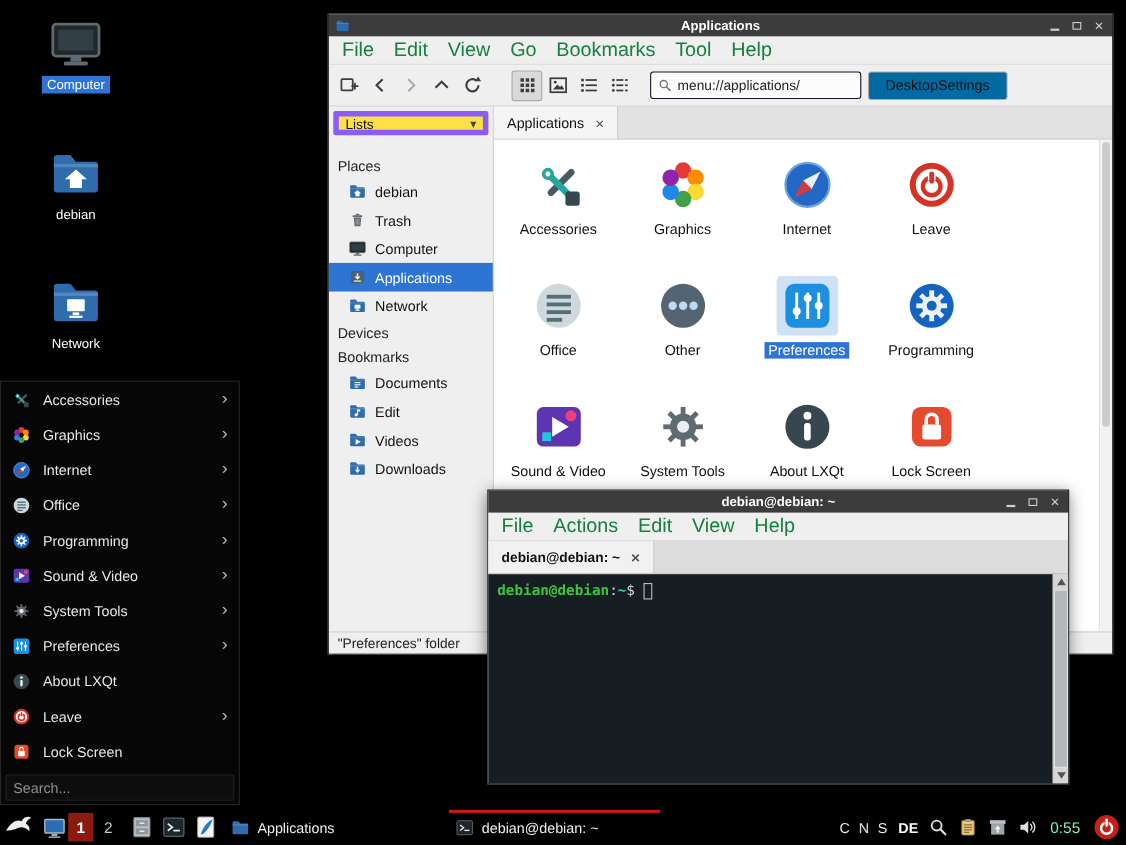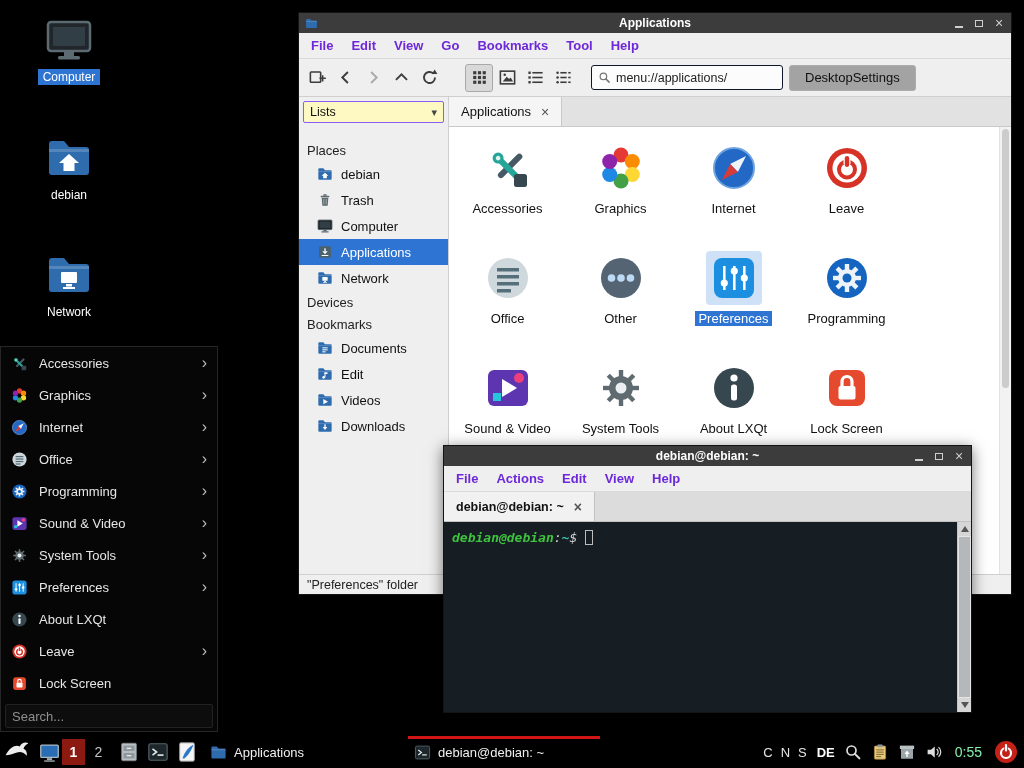--- a/index.html
+++ b/index.html
@@ -25,38 +25,38 @@
   .win { position:absolute; background:#efefef; border:1px solid #141414; box-shadow:0 3px 14px rgba(0,0,0,.55); }
   .titlebar { height:20px; background:#3c3c3c; position:relative; display:flex; align-items:center; }
   .titlebar .ti { width:13px; height:13px; margin-left:6px; }
   .t-title { position:absolute; left:0; right:0; text-align:center; color:#fff; font-size:12px; font-weight:bold; pointer-events:none; }
   .t-btns { position:absolute; right:2px; top:0; height:20px; display:flex; }
   .t-btn { width:20px; height:20px; display:flex; align-items:center; justify-content:center; }
   .g-min { display:block; width:8px; height:2px; background:#cfcfcf; margin-top:8px; }
   .g-max { display:block; width:8px; height:7px; border:1.5px solid #cfcfcf; }
   .g-close { color:#cfcfcf; font-size:14px; line-height:1; }
   .menubar { height:26px; background:#efefef; border-bottom:1px solid #dadada; display:flex; align-items:center; padding-left:3px; }
-  .menubar span { padding:0 9px; color:#6d28d9; font-size:13px;font-weight:bold; }
+  .menubar span { padding:0 9px; color:#15803d; font-size:18px; }
 
   
   #fm { left:298px; top:12px; width:714px; height:583px; z-index:10; }
   .toolbar { height:38px; background:#efefef; border-bottom:1px solid #cfcfcf; display:flex; align-items:center; padding:0 4px; }
   .tb-btn { width:28px; height:28px; display:flex; align-items:center; justify-content:center; border:1px solid transparent; border-radius:3px; }
   .tb-btn svg { width:19px; height:19px; }
   .tb-btn.pressed { background:#d9d9d9; border-color:#a9a9a9; }
   .c-dark { color:#3c3c3c; } .c-dis { color:#aaaaaa; } .c-gray { color:#777; }
   .tb-gap { width:22px; }
   .addr { width:192px; height:25px; background:#fcfcfc; border:1px solid #0f172a; border-radius:3px; display:flex; align-items:center; gap:5px; padding:0 6px; margin-left:14px; }
   .addr svg { width:13px; height:13px; }
   .addr span { font-size:12.5px; color:#222; white-space:nowrap; }
-  .btn-ds { height:26px; margin-left:6px; padding:0 15px; background:#a3a3a3; border:1px solid #adadad; border-radius:3px; display:flex; align-items:center; font-size:13px; color:#111; }
+  .btn-ds { height:26px; margin-left:6px; padding:0 15px; background:#0369a1; border:1px solid #adadad; border-radius:3px; display:flex; align-items:center; font-size:13px; color:#111; }
 
   .fm-body { position:absolute; top:84px; bottom:20px; left:0; right:0; display:flex; }
   .fm-side { width:150px; background:#efefef; border-right:1px solid #cfcfcf; padding:4px; flex:0 0 auto; }
-  .combo { height:22px; background:#fef9c3; border:1px solid #8b5cf6; border-radius:2px; display:flex; align-items:center; padding:0 6px; font-size:12.5px; color:#111; }
+  .combo { height:22px; background:#fde047; border:5px solid #8b5cf6; border-radius:2px; display:flex; align-items:flex-start; padding:0 6px; font-size:12.5px; color:#111; }
   .combo .caret { margin-left:auto; font-size:11px; color:#444; }
   .tree { margin-top:16px; }
   .t-head { height:22px; display:flex; align-items:center; padding-left:4px; color:#222; font-size:13px; }
   .t-item { height:26px; display:flex; align-items:center; gap:8px; padding-left:18px; color:#111; font-size:13px; margin:0 -4px; padding-right:4px; }
   .t-item svg { width:16px; height:16px; flex:0 0 auto; }
   .t-item.sel { background:#2e75d3; color:#fff; }
   .fm-main { flex:1; display:flex; flex-direction:column; position:relative; }
   .fm-tabbar { height:30px; background:#e2e2e2; border-bottom:1px solid #c9c9c9; display:flex; }
   .fm-tab { background:#f5f5f5; border-right:1px solid #c9c9c9; padding:0 12px; display:flex; align-items:center; gap:10px; font-size:13px; color:#111; }
   .tab-x { color:#555; font-size:14px; }
@@ -68,21 +68,21 @@
   .cell.sel .ic { background:#cfe1f7; }
   .cell.sel .clbl span { background:#2e75d3; color:#fff; padding:0 3px; }
   .fm-scroll { position:absolute; top:0; right:0; bottom:0; width:12px; background:#f2f2f2; border-left:1px solid #e2e2e2; }
   .fm-thumb { position:absolute; top:2px; left:2px; right:2px; height:58%; background:#cccccc; border-radius:4px; }
   .statusbar { position:absolute; left:0; right:0; bottom:0; height:20px; background:#efefef; border-top:1px solid #cfcfcf; display:flex; align-items:center; padding-left:8px; font-size:12.5px; color:#222; }
 
   
   #term { left:443px; top:445px; width:529px; height:268px; z-index:20; }
   .term-tabbar { height:30px; background:#dcdcdc; border-bottom:1px solid #c2c2c2; display:flex; }
   .term-tab { background:#f1f1f1; border-right:1px solid #c2c2c2; padding:0 12px; display:flex; align-items:center; gap:10px; font-size:12.5px; font-weight:bold; color:#111; }
-  .term-view { position:absolute; top:76px; left:0; right:0; bottom:0; background:#161e23; font-family:"DejaVu Sans Mono",monospace; font-size:13px;font-style:italic; }
+  .term-view { position:absolute; top:76px; left:0; right:0; bottom:0; background:#161e23; font-family:"DejaVu Sans Mono",monospace; font-size:13px; }
   .pline { padding:8px 8px 0 8px; display:flex; align-items:center; white-space:pre; }
   .p-user { color:#3ec43e; font-weight:bold; }
   .p-col,.p-dol { color:#d4d4d4; }
   .p-path { color:#3ec4b4; font-weight:bold; }
   .cursor { display:inline-block; width:8px; height:15px; border:1px solid #bcbcbc; margin-left:8px; }
   .term-scroll { position:absolute; top:0; right:0; bottom:0; width:14px; background:#e4e4e4; border-left:1px solid #c6c6c6; }
   .sb-up,.sb-down { position:absolute; left:0; right:0; height:14px; background:#d6d6d6; }
   .sb-up { top:0; } .sb-down { bottom:0; }
   .tri-up { width:0; height:0; border-left:4px solid transparent; border-right:4px solid transparent; border-bottom:6px solid #555; margin:4px auto; }
   .tri-down { width:0; height:0; border-left:4px solid transparent; border-right:4px solid transparent; border-top:6px solid #555; margin:4px auto; }

